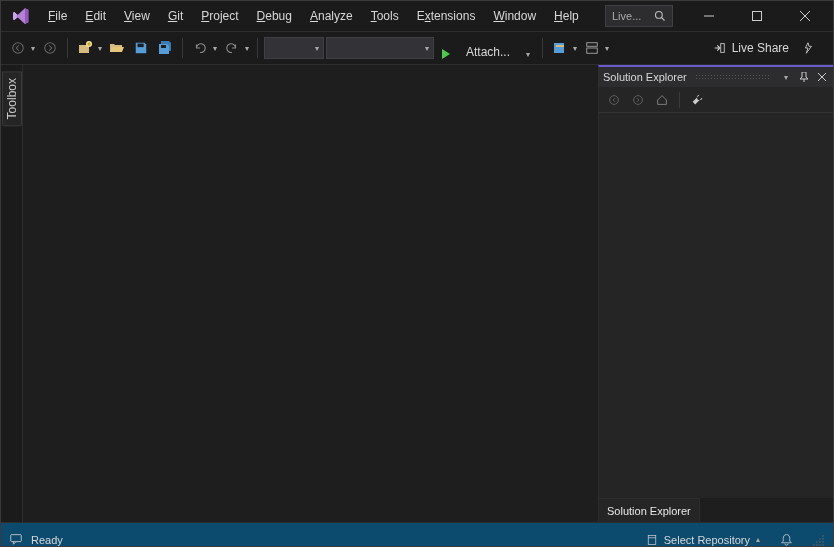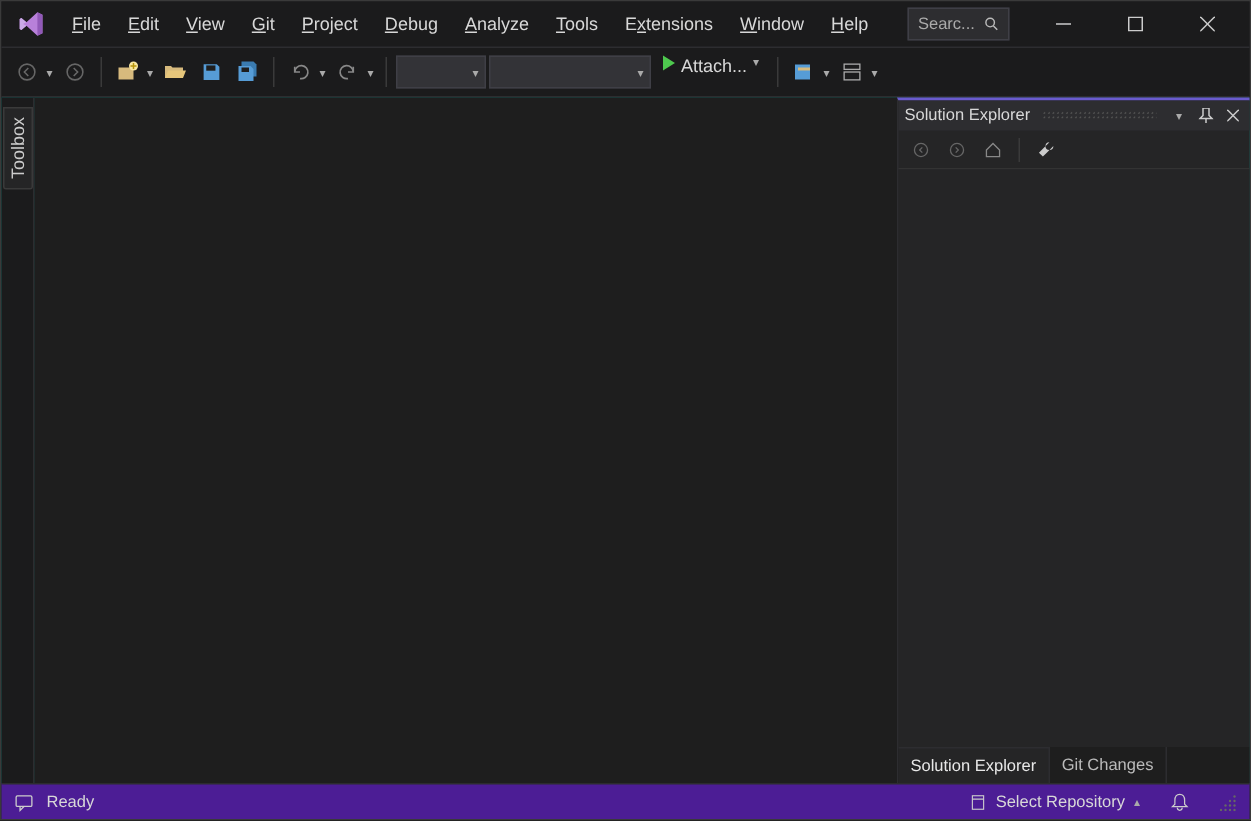--- a/index.html
+++ b/index.html
@@ -14,41 +14,41 @@
 .search-box { width: 68px; height: 22px; background: #2d2d30; border: 1px solid #3f3f46; display: flex; align-items: center; padding: 0 6px; gap: 6px; color: #aaa; margin-right: 10px; }
 .search-box .txt { font-size: 11px; color: #aaa; flex: 1; }
 .win-btn { width: 44px; height: 30px; display: flex; align-items: center; justify-content: center; color: #ccc; }
 .toolbar { height: 34px; background: #1b1b1c; border-top: 1px solid #2d2d30; border-bottom: 1px solid #2d2d30; display: flex; align-items: center; padding: 0 6px; gap: 2px; }
 .tb-btn { width: 22px; height: 22px; display: flex; align-items: center; justify-content: center; color: #999; position: relative; }
 .tb-drop { width: 8px; display: flex; align-items: center; justify-content: center; color: #999; margin-left: -2px; }
 .tb-sep { width: 1px; height: 20px; background: #3a3a3a; margin: 0 4px; }
 .combo { height: 22px; background: #333337; border: 1px solid #3f3f46; display: flex; align-items: center; padding: 0 4px; justify-content: flex-end; }
 .combo.small { width: 60px; }
 .combo.med { width: 108px; }
-.attach-btn { height: 22px; display: flex; align-items: flex-start; padding: 0 6px; gap: 4px; color: #d8d8d8; }
+.attach-btn { height: 22px; display: flex; align-items: flex-end; padding: 0 6px; gap: 16px; color: #d8d8d8; }
 .play-tri { width: 0; height: 0; border-left: 8px solid #4ec94e; border-top: 5px solid transparent; border-bottom: 5px solid transparent; }
 .toolbar-right { margin-left: auto; display: flex; align-items: center; gap: 8px; padding-right: 8px; }
 .live-share { display: flex; align-items: center; gap: 6px; color: #d8d8d8; font-size: 12px; }
 .body { flex: 1; display: flex; background: #0f766e; min-height: 0; }
 .left-rail { width: 22px; background: #1b1b1c; border-right: 1px solid #2d2d30; display: flex; align-items: flex-start; justify-content: center; padding-top: 6px; }
 .vtab { writing-mode: vertical-rl; text-orientation: mixed; transform: rotate(180deg); color: #ccc; font-size: 12px; padding: 6px 2px; background: #252526; border: 1px solid #3a3a3a; border-radius: 2px 2px 0 0; }
 .center { flex: 1; background: #1e1e1e; }
 .right-panel { width: 235px; background: #252526; border-left: 1px solid #2d2d30; display: flex; flex-direction: column; border-top: 2px solid #6a5acd; }
 .panel-header { height: 20px; background: #2d2d30; display: flex; align-items: center; padding: 0 4px; gap: 4px; font-size: 11px; color: #d8d8d8; }
 .panel-header .title { flex: 0 0 auto; }
 .panel-header .dots { flex: 1; height: 6px; background-image: radial-gradient(circle, #555 0.6px, transparent 0.6px); background-size: 3px 3px; margin: 0 4px; }
 .panel-header .hicon { width: 14px; height: 14px; display: flex; align-items: center; justify-content: center; color: #ccc; }
 .panel-toolbar { height: 26px; display: flex; align-items: center; padding: 0 6px; gap: 6px; border-bottom: 1px solid #333; }
 .panel-toolbar .picon { width: 18px; height: 18px; display: flex; align-items: center; justify-content: center; color: #888; }
 .panel-toolbar .psep { width: 1px; height: 16px; background: #3a3a3a; margin: 0 2px; }
 .panel-body { flex: 1; background: #252526; }
 .panel-tabs { height: 24px; background: #1e1e1e; display: flex; align-items: stretch; }
 .ptab { padding: 0 8px; display: flex; align-items: center; font-size: 11px; color: #bbb; border-right: 1px solid #2d2d30; }
 .ptab.active { background: #252526; color: #e8e8e8; border-top: 1px solid #2d2d30; }
-.statusbar { height: 24px; background: #4c1d95; border-top: 1px solid #2d2d30; display: flex; align-items: center; padding: 0 8px; gap: 8px; color: #d8d8d8; font-size: 11px; }
+.statusbar { height: 24px; background: #0c4a6e; border-top: 1px solid #2d2d30; display: flex; align-items: flex-end; padding: 0 8px; gap: 8px; color: #d8d8d8; font-size: 11px; }
 .status-right { margin-left: auto; display: flex; align-items: center; gap: 20px; }
 .chev { font-size: 8px; color: #aaa; }
 svg { display: block; }
 .yellow { fill: #d7ba7d; }
 .blue { fill: #569cd6; }
 </style>
 </head>
 <body>
 
 <div class="window">
@@ -69,21 +69,21 @@
       <div class="menu-item"><span class="ul">P</span>roject</div>
       <div class="menu-item"><span class="ul">D</span>ebug</div>
       <div class="menu-item"><span class="ul">A</span>nalyze</div>
       <div class="menu-item"><span class="ul">T</span>ools</div>
       <div class="menu-item">E<span class="ul">x</span>tensions</div>
       <div class="menu-item"><span class="ul">W</span>indow</div>
       <div class="menu-item"><span class="ul">H</span>elp</div>
     </div>
     <div class="titlebar-right">
       <div class="search-box">
-        <span class="txt">Searc...</span>
+        <span class="txt">Live...</span>
         <svg width="12" height="12" viewBox="0 0 16 16">
             <circle cx="6.5" cy="6.5" r="4.5" stroke="#bbb" stroke-width="1.5" fill="none"></circle>
             <line x1="10" y1="10" x2="14" y2="14" stroke="#bbb" stroke-width="1.5"></line>
           </svg>
       </div>
       <div class="win-btn">
         <svg width="10" height="10" viewBox="0 0 10 10">
             <line x1="0" y1="5" x2="10" y2="5" stroke="#ccc" stroke-width="1"></line>
           </svg>
       </div>
@@ -191,20 +191,34 @@
     <div class="tb-btn">
       <svg width="14" height="14" viewBox="0 0 16 16">
           <rect x="2" y="2" width="12" height="4" stroke="#aaa" fill="none"></rect>
           <rect x="2" y="8" width="12" height="6" stroke="#aaa" fill="none"></rect>
         </svg>
     </div>
     <div class="tb-drop">
         <span class="chev">▾</span>
       </div>
 
+    <div class="toolbar-right">
+      <div class="live-share">
+        <svg width="14" height="14" viewBox="0 0 16 16">
+            <path d="M3 8 L9 8 M9 8 L6 5 M9 8 L6 11" stroke="#ccc" stroke-width="1.3" fill="none"></path>
+            <rect x="10" y="3" width="4" height="10" stroke="#ccc" fill="none"></rect>
+          </svg>
+        <span>Live Share</span>
+      </div>
+      <div class="tb-btn">
+        <svg width="14" height="14" viewBox="0 0 16 16">
+            <path d="M8 2 L5 8 L8 8 L6 14 L12 6 L9 6 Z" stroke="#ccc" stroke-width="1" fill="none"></path>
+          </svg>
+      </div>
+    </div>
   </div>
 
   <div class="body">
     <div class="left-rail">
       <div class="vtab"><span>Toolbox</span></div>
     </div>
     <div class="center"></div>
     <div class="right-panel">
       <div class="panel-header">
         <span class="title">Solution Explorer</span>
@@ -247,23 +261,20 @@
           <svg width="14" height="14" viewBox="0 0 16 16">
               <path d="M11 2 A3 3 0 1 0 14 5 L9 10 L6 13 L3 10 L6 7 Z" fill="#ccc"></path>
             </svg>
         </div>
       </div>
       <div class="panel-body"></div>
       <div class="panel-tabs">
         <div class="ptab active">
             <span>Solution Explorer</span>
           </div>
-        <div class="ptab">
-            <span>Git Changes</span>
-          </div>
       </div>
     </div>
   </div>
 
   <div class="statusbar">
     <svg width="14" height="14" viewBox="0 0 16 16">
         <rect x="2" y="3" width="12" height="8" rx="1" stroke="#ccc" fill="none"></rect>
         <path d="M5 11 L5 14 L8 11" stroke="#ccc" fill="none"></path>
       </svg>
     <span>Ready</span>

